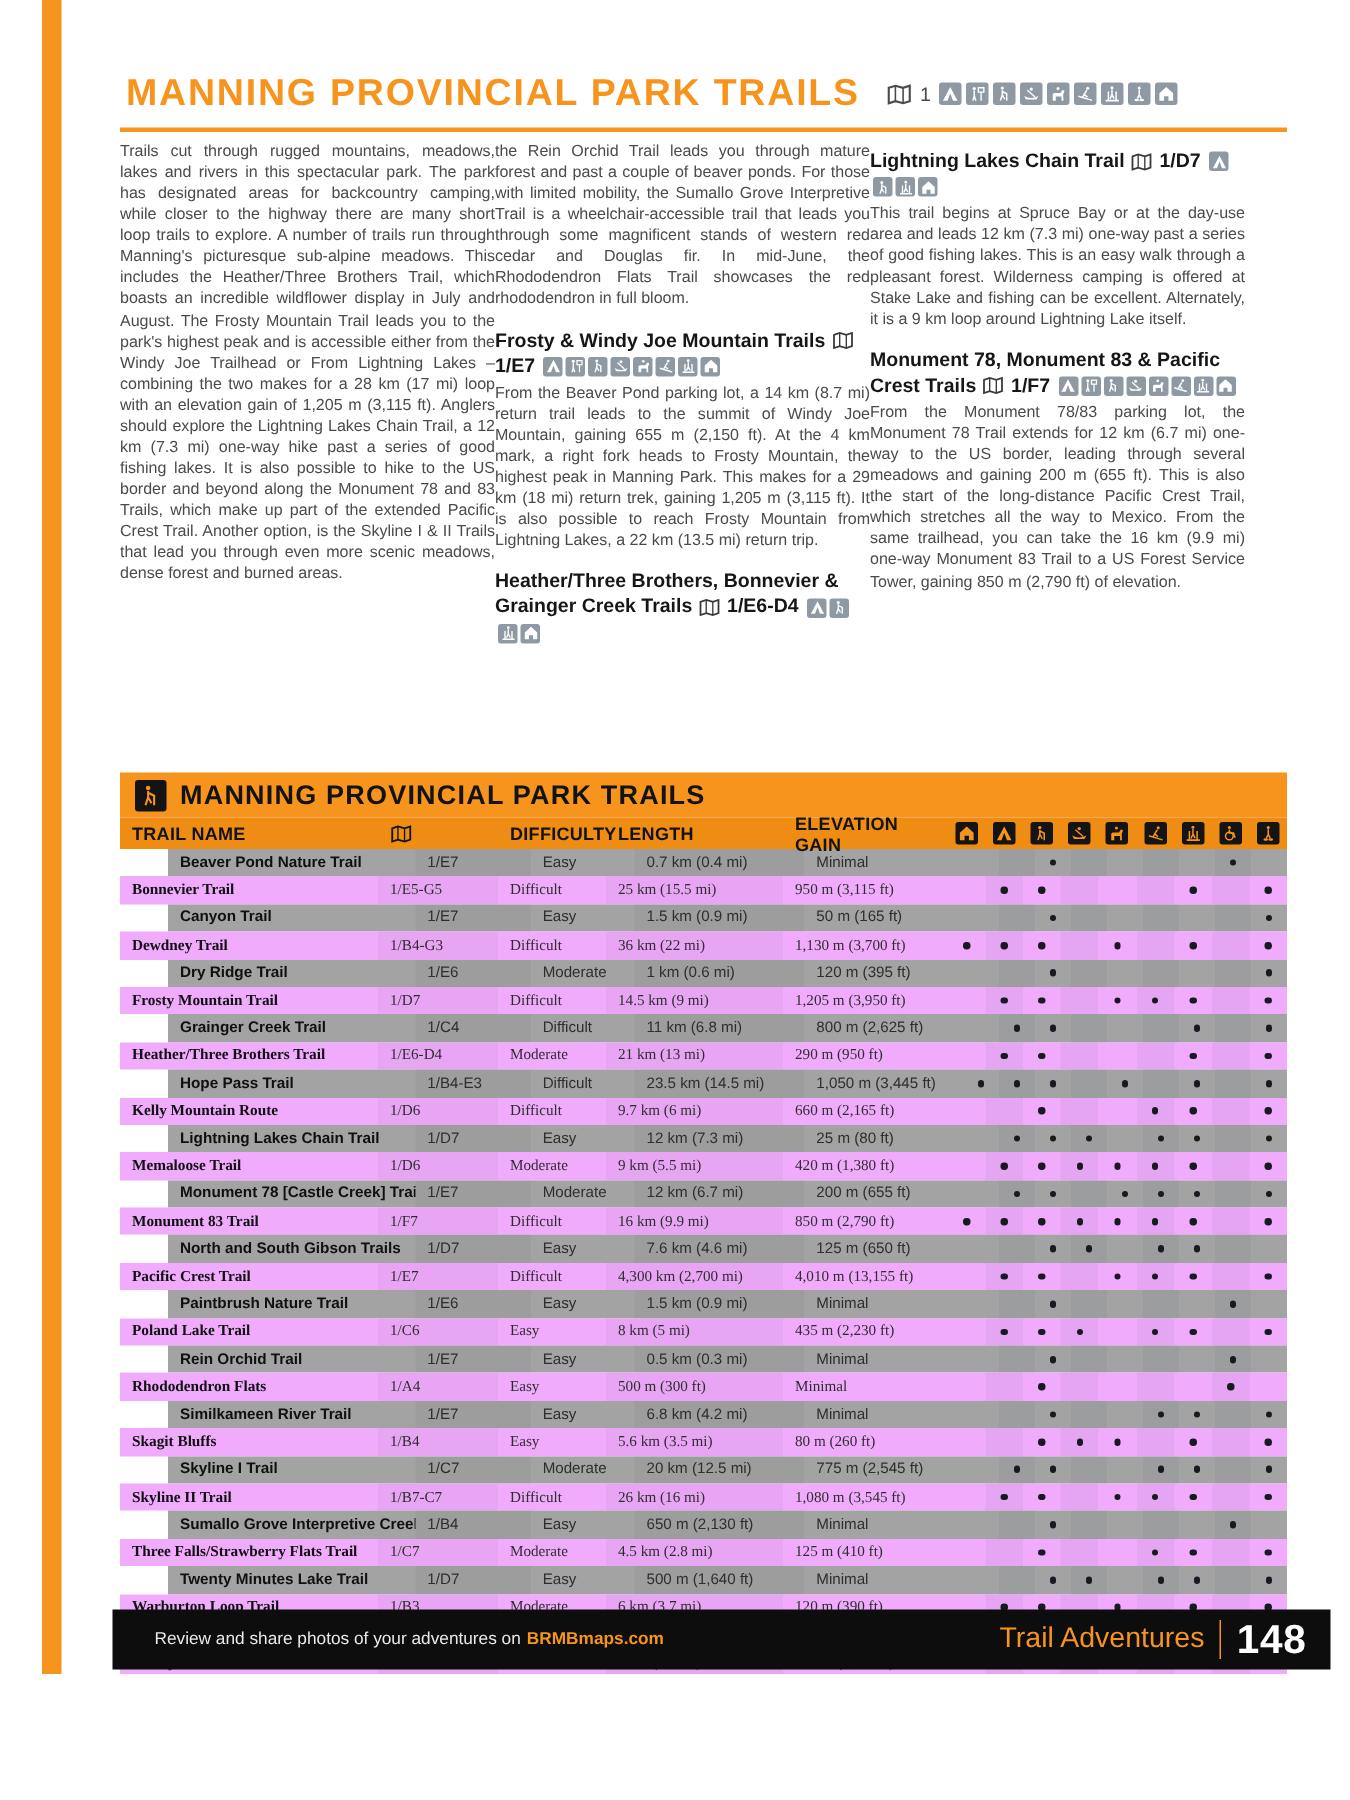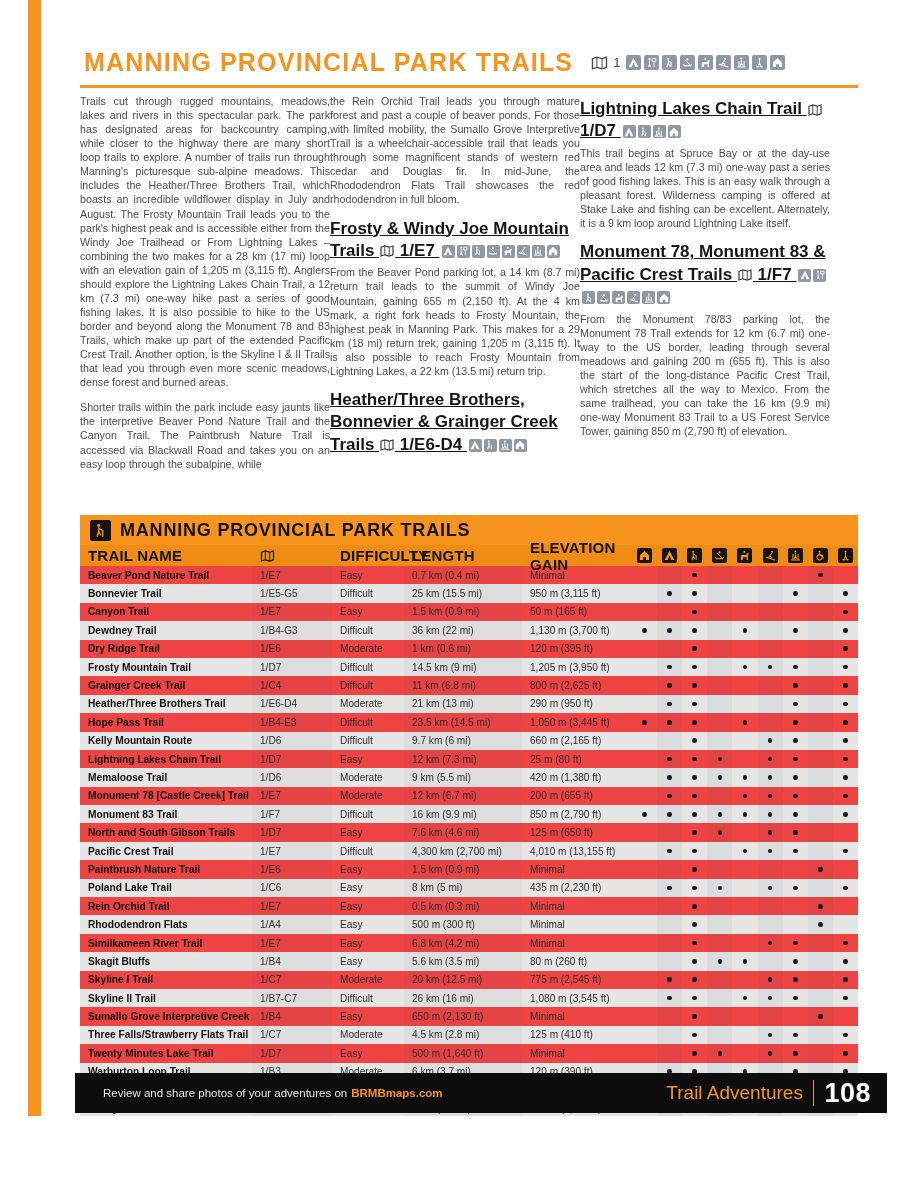--- a/index.html
+++ b/index.html
@@ -23,39 +23,39 @@
   .sq-13{width:13px;height:13px;padding:1.5px;margin-left:2px;}
   .sq-21{width:21px;height:21px;padding:3px;}
   .map-glyph{width:17px;height:14px;color:#4a4a4a;}
   .map-inline{width:14px;height:12px;color:#3a3a3a;margin:0 1px;}
   .thead-map{width:15px;height:12px;color:#111;}
 
   
   .cols{position:absolute;left:80px;top:94px;width:778px;display:flex;}
   .col{width:250px;flex:none;}
   .body-p{margin:0 0 11px 0;font-size:10.7px;line-height:1.315;color:#4b4b4b;text-align:justify;}
-  .sec-head{font-size:17px;line-height:1.32;font-weight:bold;color:#161616;margin:4px 0 3px 0;text-decoration:underline;}
+  .sec-head{font-size:13px;line-height:1.32;font-weight:bold;color:#161616;margin:4px 0 3px 0;}
 
   
   .ttable{position:absolute;left:80px;top:515px;width:778px;}
   .banner{height:30px;background:#F7941E;display:flex;align-items:center;gap:9px;padding-left:10px;box-sizing:border-box;}
   .banner-title{font-weight:bold;font-size:18px;letter-spacing:0.8px;color:#131313;}
-  .thead{height:21px;background:#EE8C13;display:flex;align-items:center;font-size:15px;font-weight:bold;color:#131313;letter-spacing:0.2px;}
+  .thead{height:21px;background:#EE8C13;display:flex;align-items:center;font-size:12px;font-weight:bold;color:#131313;letter-spacing:0.2px;}
   .w-name{width:172px;}
   .w-map{width:80px;}
   .w-diff{width:72px;}
   .w-len{width:118px;}
   .w-elev{width:110px;}
   .w-icons{width:226px;}
   .thead>div{box-sizing:border-box;padding-left:8px;height:100%;display:flex;align-items:center;}
   .thead .acts-head{padding-left:0;display:flex;}
   .tbody{border-bottom:2px solid #4e4e4e;}
   .trow{display:flex;height:18.4px;align-items:stretch;}
-  .trow.odd{background:#ef4444;}
-  .trow.even{background:#e5e5e5;}
+  .trow.odd{background:#a3a3a3;margin-left:32px;}
+  .trow.even{background:#f0abfc;font-family:Liberation Serif, serif;}
   .c-name{box-sizing:border-box;padding-left:8px;display:flex;align-items:center;
           font-size:10.2px;font-weight:bold;color:#101010;white-space:nowrap;overflow:hidden;}
   .c-cell{box-sizing:border-box;padding-left:8px;display:flex;align-items:center;
           font-size:10.1px;color:#2e2e2e;white-space:nowrap;overflow:hidden;}
   .band{background:rgba(40,50,70,0.045);}
   .acts{display:flex;height:100%;}
   .acell{flex:1;display:flex;align-items:center;justify-content:center;height:100%;}
   .acell.shade{background:rgba(40,50,70,0.05);}
   .dot{width:4.6px;height:4.6px;border-radius:50%;background:#171a21;}
 
@@ -143,21 +143,20 @@
             </svg>
           </span>
         </span>
     </div>
   </div>
   <div class="rule"></div>
 
   <div class="cols">
       <div class="col">
         <p class="body-p">Trails cut through rugged mountains, meadows, lakes and rivers in this spectacular park. The park has designated areas for backcountry camping, while closer to the highway there are many short loop trails to explore. A number of trails run through Manning's picturesque sub-alpine meadows. This includes the Heather/Three Brothers Trail, which boasts an incredible wildflower display in July and August. The Frosty Mountain Trail leads you to the park's highest peak and is accessible either from the Windy Joe Trailhead or From Lightning Lakes – combining the two makes for a 28 km (17 mi) loop with an elevation gain of 1,205 m (3,115 ft). Anglers should explore the Lightning Lakes Chain Trail, a 12 km (7.3 mi) one-way hike past a series of good fishing lakes. It is also possible to hike to the US border and beyond along the Monument 78 and 83 Trails, which make up part of the extended Pacific Crest Trail. Another option, is the Skyline I &amp; II Trails that lead you through even more scenic meadows, dense forest and burned areas.</p>
-        <p class="body-p">Shorter trails within the park include easy jaunts like the interpretive Beaver Pond Nature Trail and the Canyon Trail. The Paintbrush Nature Trail is accessed via Blackwall Road and takes you on an easy loop through the subalpine, while</p>
       </div>
       <div class="col">
         <p class="body-p">the Rein Orchid Trail leads you through mature forest and past a couple of beaver ponds. For those with limited mobility, the Sumallo Grove Interpretive Trail is a wheelchair-accessible trail that leads you through some magnificent stands of western red cedar and Douglas fir. In mid-June, the Rhododendron Flats Trail showcases the red rhododendron in full bloom.</p>
         <div class="sec-head"><span>Frosty &amp; Windy Joe Mountain Trails </span><span class="ico map-inline">
             <svg viewBox="0 0 14 12" fill="none" stroke="currentColor" stroke-width="1.2">
               <path d="M1 2.2 4.8 1 9.2 2.2 13 1v8.8L9.2 11 4.8 9.8 1 11Z"></path>
               <path stroke-width="0.9" d="M4.8 1v8.8M9.2 2.2V11"></path>
             </svg>
           </span><span> 1/E7 </span><span class="ico sq-gray sq-13">
             <svg viewBox="0 0 12 12" fill="currentColor">
@@ -1221,16 +1220,16 @@
         </div>
       </div>
   </div>
 
   <div class="footer">
     <span class="f-left">Review and share photos of your adventures on</span>
     <span class="f-left f-link">BRMBmaps.com</span>
     <span class="f-right">
       <span class="f-section">Trail Adventures</span>
       <span class="f-div"></span>
-      <span class="f-page">108</span>
+      <span class="f-page">148</span>
     </span>
   </div>
 </div>
 
 </body></html>

